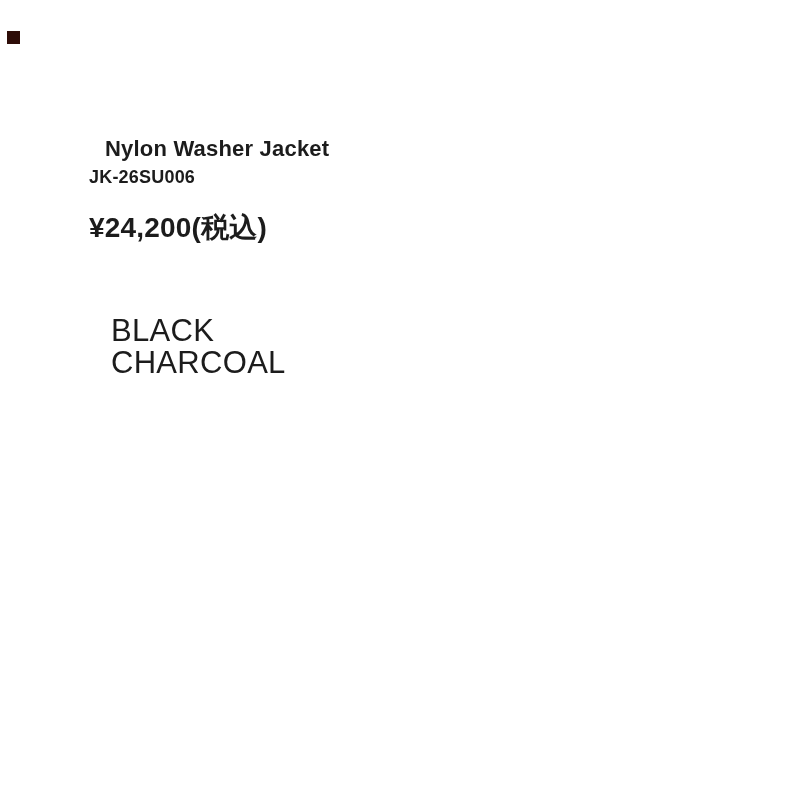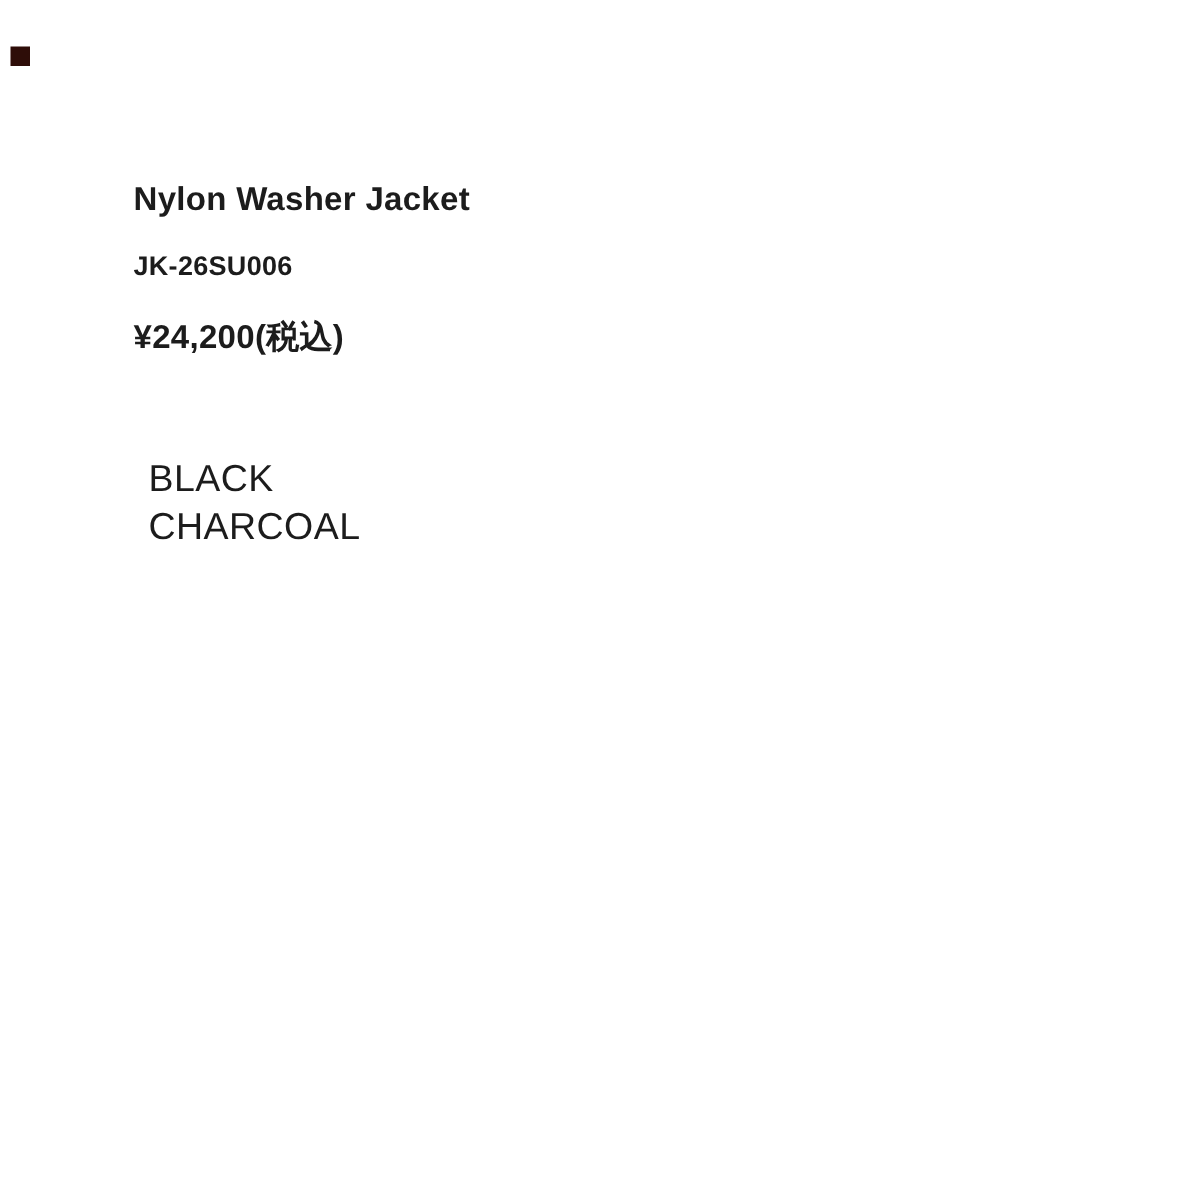--- a/index.html
+++ b/index.html
@@ -21,55 +21,55 @@
     left: 7px;
     top: 31px;
     width: 13px;
     height: 13px;
     background: #2e0d08;
   }
   .product-name {
     position: absolute;
     left: 89px;
     top: 122px;
-    margin: 0;
+    margin: 16px;
     font-size: 22px;
     font-weight: bold;
     line-height: 1;
     letter-spacing: 0.2px;
     white-space: nowrap;
   }
   .product-code {
     position: absolute;
     left: 89px;
     top: 168px;
     font-size: 18px;
     font-weight: bold;
     line-height: 1;
     letter-spacing: 0.2px;
     white-space: nowrap;
   }
   .product-price {
     position: absolute;
     left: 89px;
     top: 214px;
-    font-size: 22px;
+    font-size: 28px;
     font-weight: bold;
     line-height: 1;
     letter-spacing: 0.2px;
     white-space: nowrap;
   }
   .color-options {
     position: absolute;
     left: 99px;
     top: 303px;
-    margin: 0;
+    margin: 12px;
     padding: 0;
     list-style: none;
-    font-size: 25px;
+    font-size: 31px;
     font-weight: normal;
     line-height: 32px;
     letter-spacing: 0.3px;
   }
   .color-options li {
     margin: 0;
     padding: 0;
     white-space: nowrap;
     cursor: pointer;
   }

